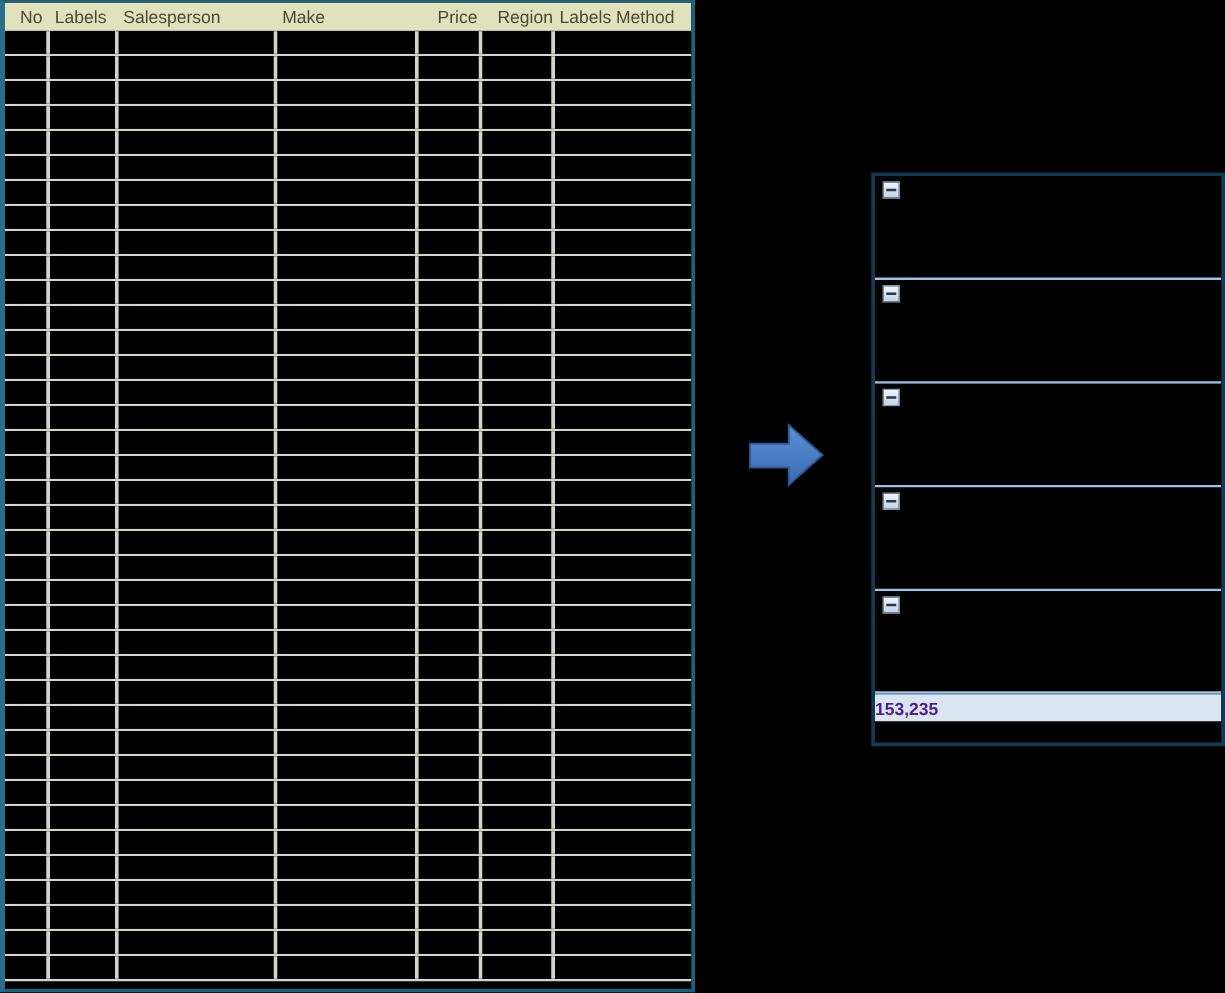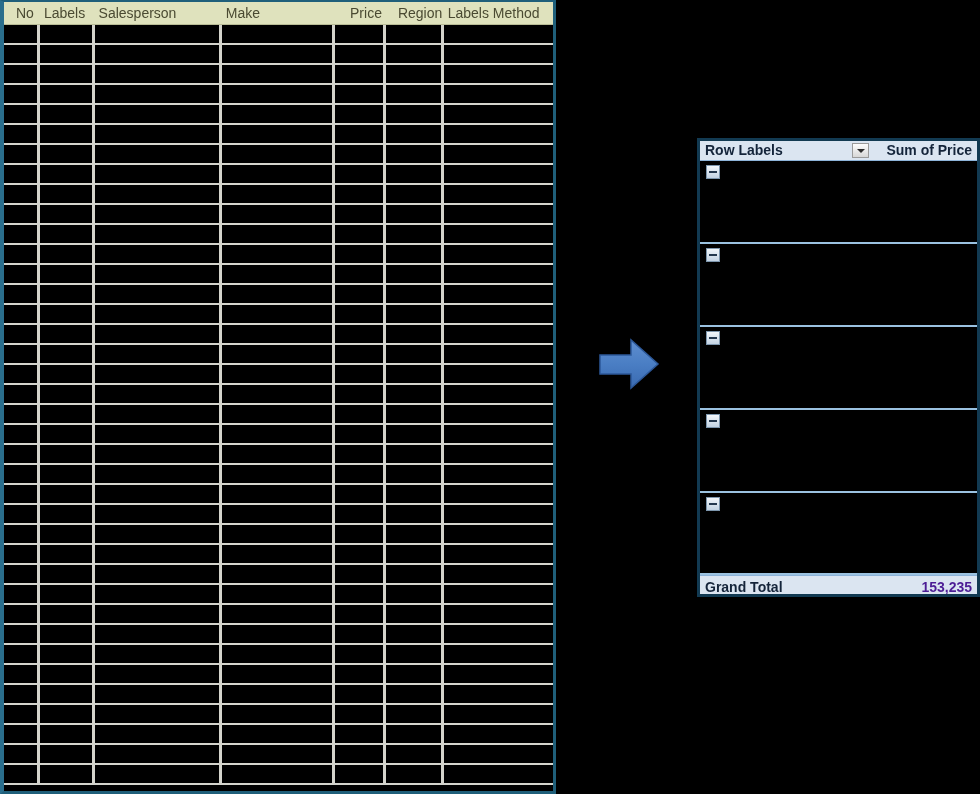--- a/index.html
+++ b/index.html
@@ -567,43 +567,35 @@
         <stop offset="50%" stop-color="#4a7ec4"></stop>
         <stop offset="100%" stop-color="#3a6ab0"></stop>
       </linearGradient>
     </defs>
     <polygon points="2,18 33,18 33,3 60,27 33,51 33,37 2,37" fill="url(#arrGrad)" stroke="#2c5899" stroke-width="1.5"></polygon>
   </svg>
 </div>
 
 <div id="pivot-table">
 
-  <div id="pivot-header-row">
-    <div id="pv-th-rowlabels" class="pv-th">Row Labels</div>
-    <div id="pv-filter-button">
-      <span class="tri"></span>
-    </div>
-    <div id="pv-th-sumprice" class="pv-th">Sum of Price</div>
-  </div>
 
   <div id="pivot-body">
       <div class="pv-group" style="height: 83px;"><div class="pv-collapse-btn">
           <span class="minus"></span>
         </div><span class="pv-group-label"></span><span class="pv-group-value"></span></div>
       <div class="pv-group" style="height: 83px;"><div class="pv-collapse-btn">
           <span class="minus"></span>
         </div><span class="pv-group-label"></span><span class="pv-group-value"></span></div>
       <div class="pv-group" style="height: 83px;"><div class="pv-collapse-btn">
           <span class="minus"></span>
         </div><span class="pv-group-label"></span><span class="pv-group-value"></span></div>
       <div class="pv-group" style="height: 83px;"><div class="pv-collapse-btn">
           <span class="minus"></span>
         </div><span class="pv-group-label"></span><span class="pv-group-value"></span></div>
       <div class="pv-group" style="height: 82px;"><div class="pv-collapse-btn">
           <span class="minus"></span>
         </div><span class="pv-group-label"></span><span class="pv-group-value"></span></div>
     </div>
 
   <div id="pv-grand-total-row">
-    <span id="pv-grand-total-label">Grand Total</span>
     <span id="pv-grand-total-value">153,235</span>
   </div>
 </div>
 
 </body></html>

